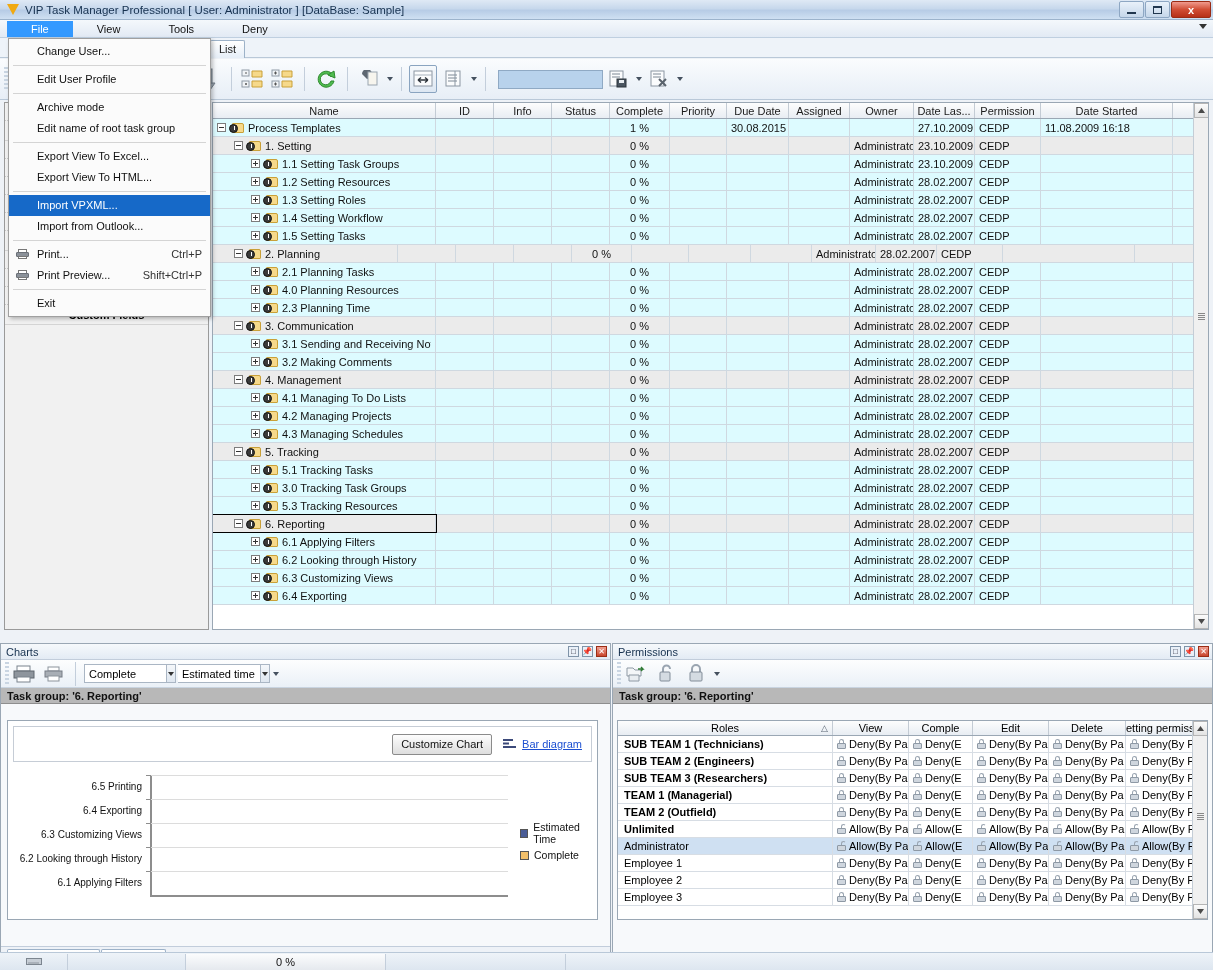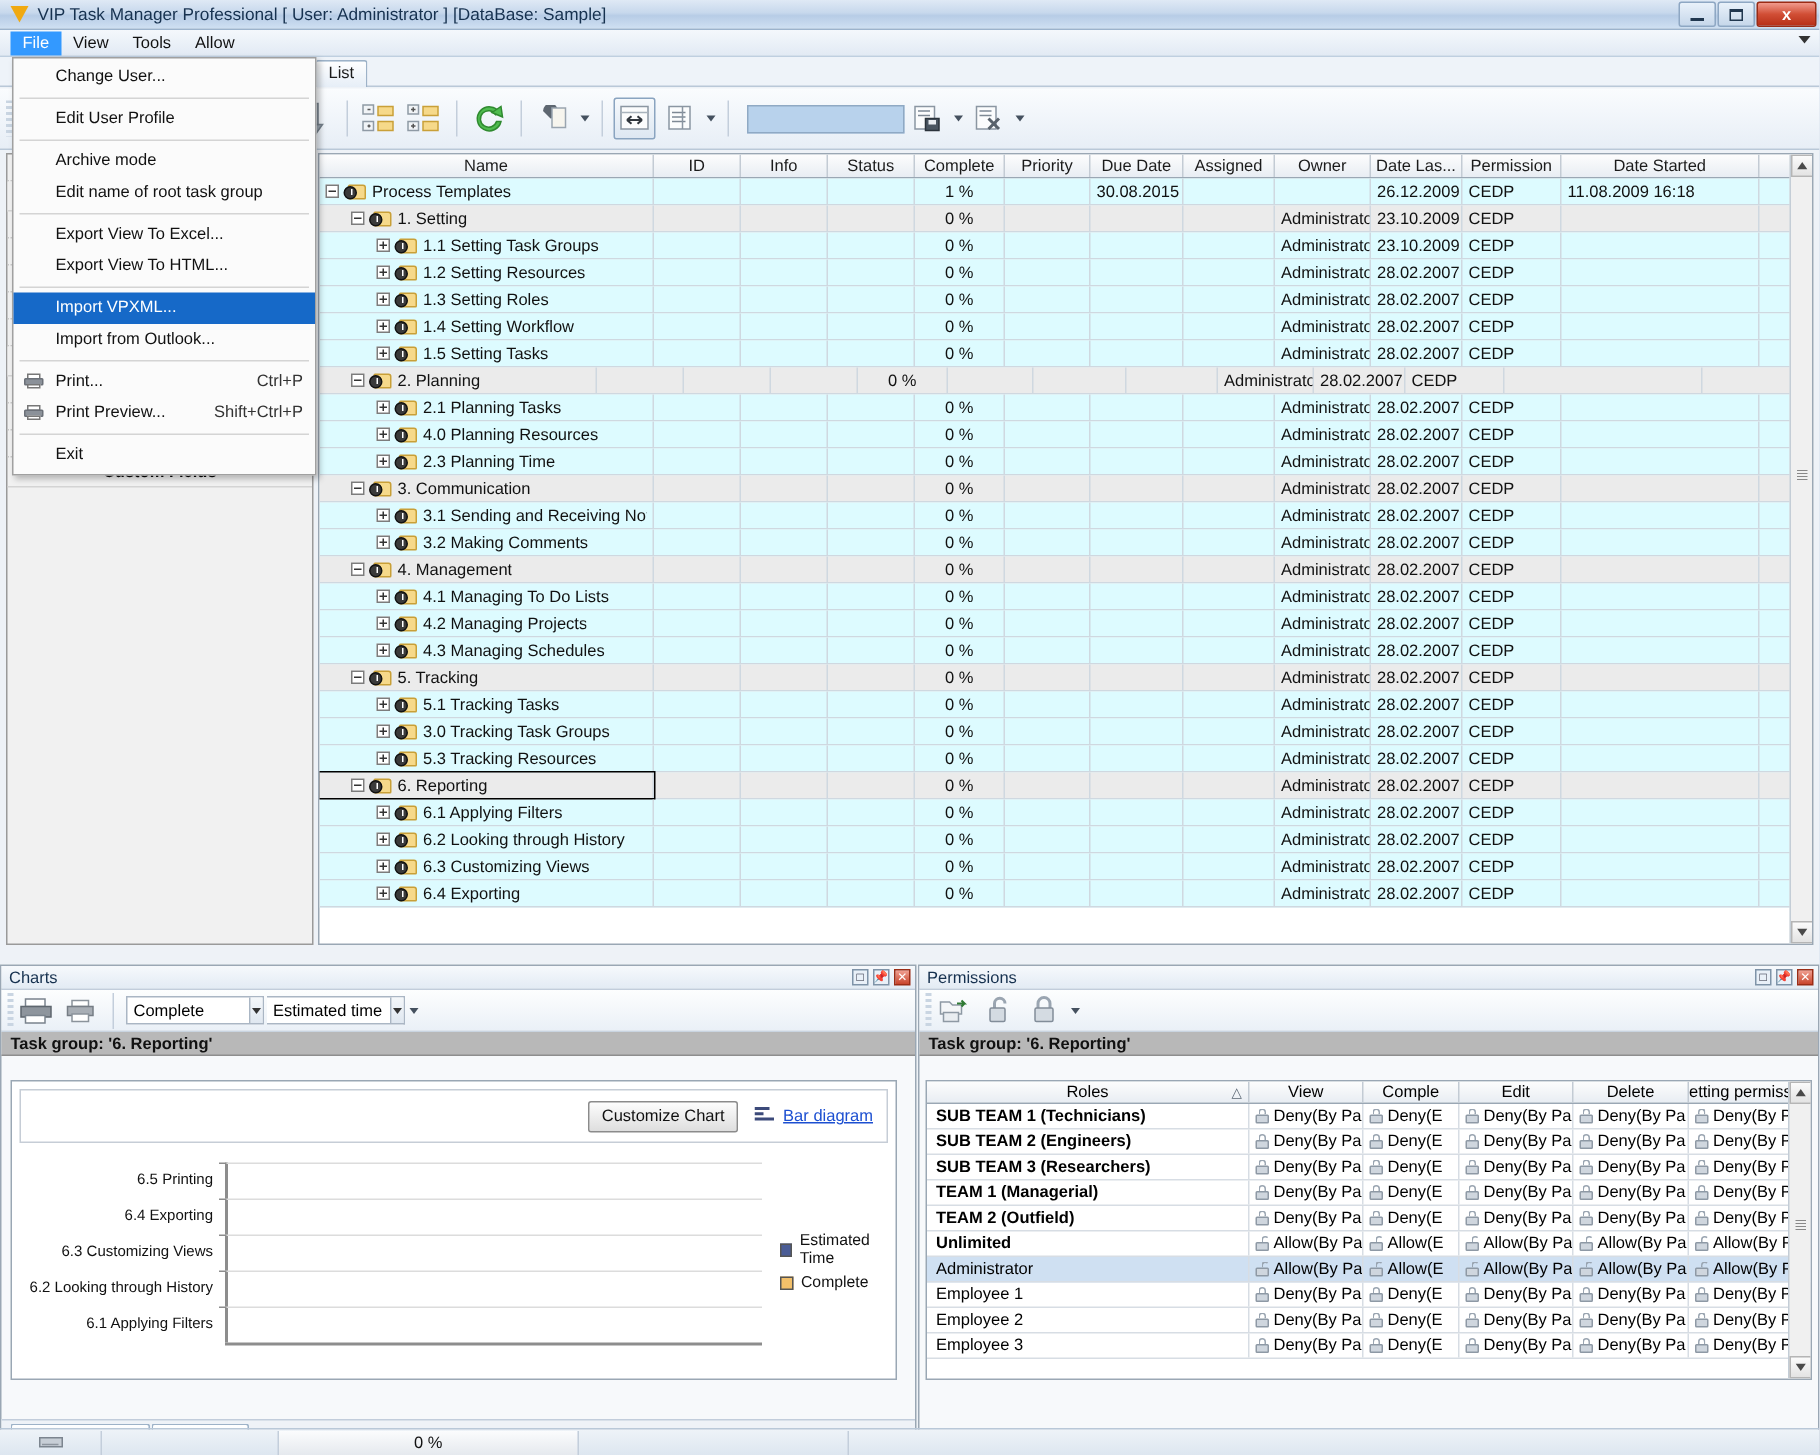--- a/index.html
+++ b/index.html
@@ -60,21 +60,21 @@
 
   
   .menubar {
     position: absolute; left: 0; top: 20px; width: 1213px; height: 18px;
     background: linear-gradient(to bottom,#f4f8fc,#e2eaf4);
     border-bottom: 1px solid #bfcfe0;
     display: flex; align-items: center;
     padding-left: 7px;
   }
   .menubar .mi {
-    padding: 2px 8px; font-size: 11px; color: #111; cursor: default;
+    padding: 2px 24px; font-size: 11px; color: #111; cursor: default;
   }
   .menubar .mi.active { background: #3399ff; color: #fff; }
   .menu-arrow-right {
     position: absolute; right: 6px; top: 4px; width: 0; height: 0;
     border-left: 4px solid transparent; border-right: 4px solid transparent;
     border-top: 5px solid #333;
   }
 
   
   .dropdown {
@@ -314,21 +314,21 @@
           <span class="glyph-max"></span>
         </div>
       <div class="win-btn close">x</div>
     </div>
   </div>
 
   <div class="menubar">
     <div class="mi active">File</div>
     <div class="mi">View</div>
     <div class="mi">Tools</div>
-    <div class="mi">Allow</div>
+    <div class="mi">Deny</div>
     <div class="menu-arrow-right"></div>
   </div>
 
   <div class="tabstrip">
     <div class="tab">List</div>
   </div>
 
   <div class="toolbar">
     <div class="tb-grip"></div>
     <div class="tb-btn">
@@ -572,21 +572,21 @@
             <span style="overflow: hidden; white-space: nowrap;">Process Templates</span>
           </div>
           <div class="td" style="width: 58px;"></div>
           <div class="td" style="width: 58px;"></div>
           <div class="td" style="width: 58px;"></div>
           <div class="td c" style="width: 60px;">1 %</div>
           <div class="td" style="width: 57px;"></div>
           <div class="td" style="width: 62px;">30.08.2015</div>
           <div class="td" style="width: 61px;"></div>
           <div class="td" style="width: 64px;"></div>
-          <div class="td" style="width: 61px;">26.12.2009</div>
+          <div class="td" style="width: 61px;">27.10.2009</div>
           <div class="td" style="width: 66px;">CEDP</div>
           <div class="td" style="width: 132px;">11.08.2009  16:18</div>
         </div>
         <div class="tt-row grp">
           <div class="td name" style="width: 223px;">
             <span style="display: inline-block; flex: 0 0 auto; width: 21px;"></span>
             <span class="exp-box"></span>
             <span class="folder-ico">
               <span class="f1"></span>
               <span class="clock"></span>

